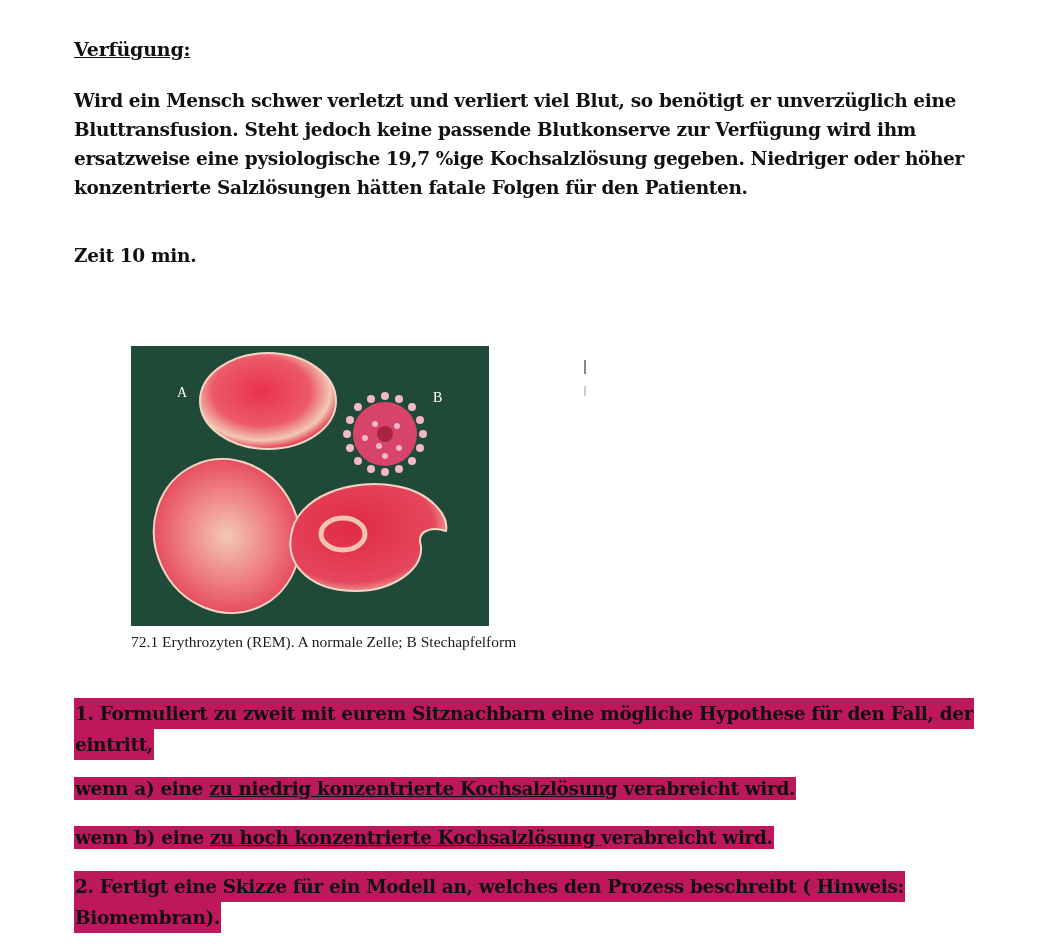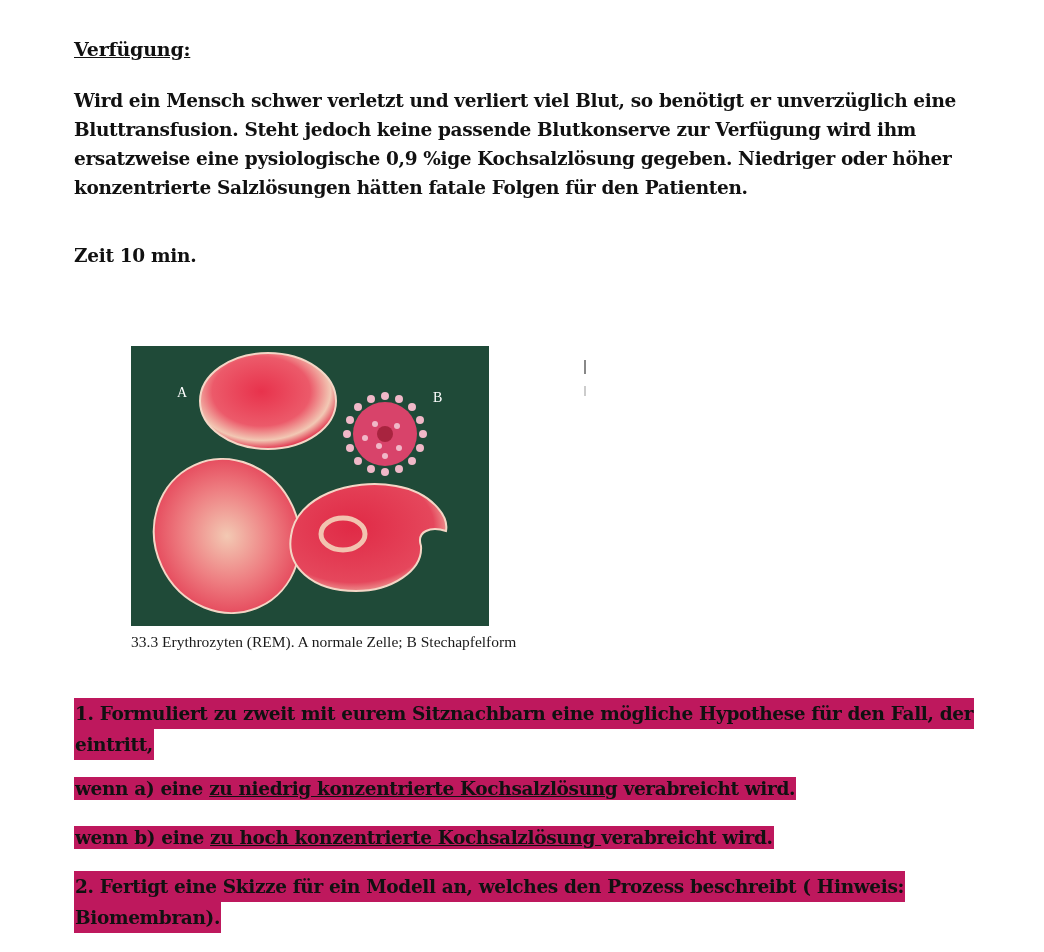--- a/index.html
+++ b/index.html
@@ -28,21 +28,21 @@
 </head>
 <body>
 
 <div class="page">
 
   <div class="heading">Verfügung:</div>
 
   <div class="para">
     <span>Wird ein Mensch schwer verletzt und verliert viel Blut, so benötigt er unverzüglich eine</span>
     <span>Bluttransfusion. Steht jedoch keine passende Blutkonserve zur Verfügung wird ihm</span>
-    <span>ersatzweise eine pysiologische 0,9 %ige Kochsalzlösung gegeben. Niedriger oder höher</span>
+    <span>ersatzweise eine pysiologische 19,7 %ige Kochsalzlösung gegeben. Niedriger oder höher</span>
     <span>konzentrierte Salzlösungen hätten fatale Folgen für den Patienten.</span>
   </div>
 
   <div class="zeit">Zeit 10 min.</div>
 
   <div class="figure">
     <svg width="358" height="280" viewBox="0 0 358 280">
       <defs>
         <radialGradient id="cellA" cx="45%" cy="40%" r="60%">
           <stop offset="0%" stop-color="#e8324c"></stop>
@@ -101,21 +101,21 @@
       <text x="46" y="51" font-family="Liberation Serif, serif" font-size="14" fill="#ffffff">A</text>
       <text x="302" y="56" font-family="Liberation Serif, serif" font-size="14" fill="#ffffff">B</text>
     </svg>
   </div>
 
   <div class="scan-marks">
     <div style="width:2px;height:14px;background:#888;margin-bottom:12px;"></div>
     <div style="width:2px;height:10px;background:#ccc;"></div>
   </div>
 
-  <div class="caption">33.3  Erythrozyten (REM). A normale Zelle; B Stechapfelform</div>
+  <div class="caption">72.1  Erythrozyten (REM). A normale Zelle; B Stechapfelform</div>
 
   <div class="task" style="top:698px;">
     <span class="line"><span class="hl">1. Formuliert zu zweit mit eurem Sitznachbarn eine mögliche Hypothese für den Fall, der</span></span>
     <span class="line"><span class="hl">eintritt,</span></span>
   </div>
 
   <div class="task" style="top:774px;">
     <span class="hl"><span>wenn a) eine </span><span class="u">zu niedrig konzentrierte Kochsalzlösung</span><span> verabreicht wird.</span></span>
   </div>
 

